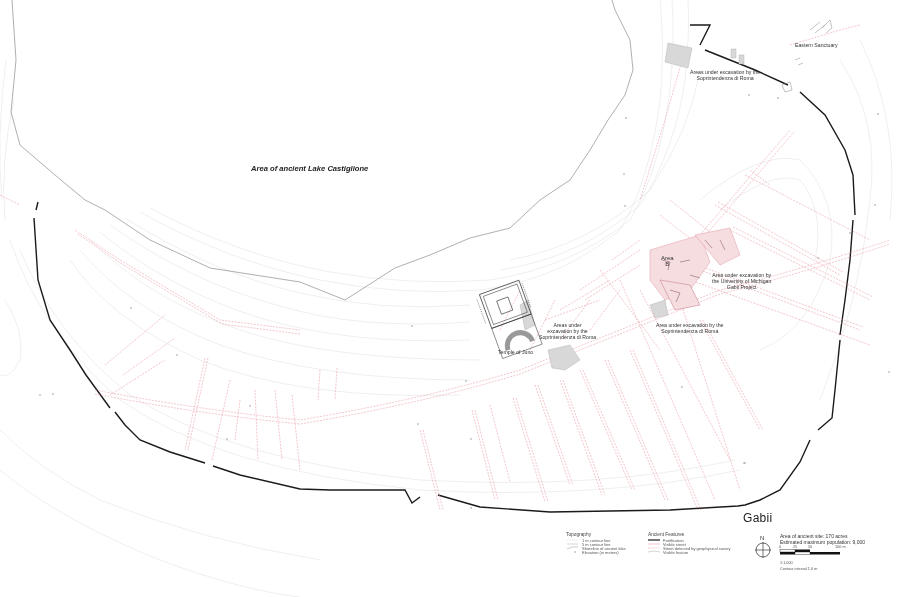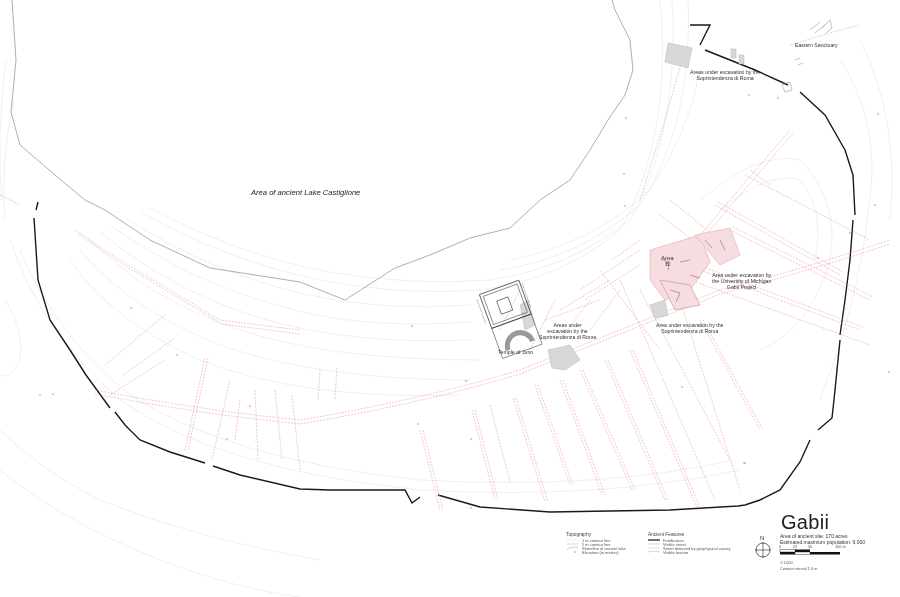--- a/index.html
+++ b/index.html
@@ -1,23 +1,23 @@
 <!DOCTYPE html>
 <html><head>
 <meta charset="utf-8">
 <style>
   html, body { margin: 0; padding: 0; background: #ffffff; }
   body { width: 900px; height: 597px; position: relative; overflow: hidden;
          font-family: "Liberation Sans", sans-serif; color: #222; }
   #map { position: absolute; left: 0; top: 0; width: 900px; height: 597px; }
   .lbl { position: absolute; font-size: 5.2px; line-height: 6px; color: #333; text-align: center; white-space: nowrap; }
-  .lake-label { position: absolute; left: 251px; top: 164px; font-size: 7.6px; font-style: italic; font-weight: normal; color: #222; margin-top: 24px; }
+  .lake-label { position: absolute; left: 251px; top: 164px; font-size: 7.6px; font-style: italic; font-weight: bold; color: #222; }
   .legend-title { position: absolute; font-size: 4.8px; color: #444; }
   .legend-item { position: absolute; font-size: 4px; color: #555; white-space: nowrap; display: flex; align-items: center; }
-  .site-title { position: absolute; left: 781px; top: 511px; font-size: 20px; color: #222; letter-spacing: 0.3px; }
+  .site-title { position: absolute; left: 743px; top: 511px; font-size: 12px; color: #222; letter-spacing: 0.3px; }
   .site-info { position: absolute; left: 780px; font-size: 5px; color: #333; white-space: nowrap; }
   .small-note { position: absolute; left: 780px; font-size: 3.8px; color: #555; white-space: nowrap; }
 </style>
 </head>
 <body>
 
 <svg id="map" viewBox="0 0 900 597" xmlns="http://www.w3.org/2000/svg">
 
   <g fill="none" stroke="#dedede" stroke-width="0.5">
     <path d="M10 240 Q40 330 120 400 Q220 470 420 490 Q600 500 740 470"></path>

